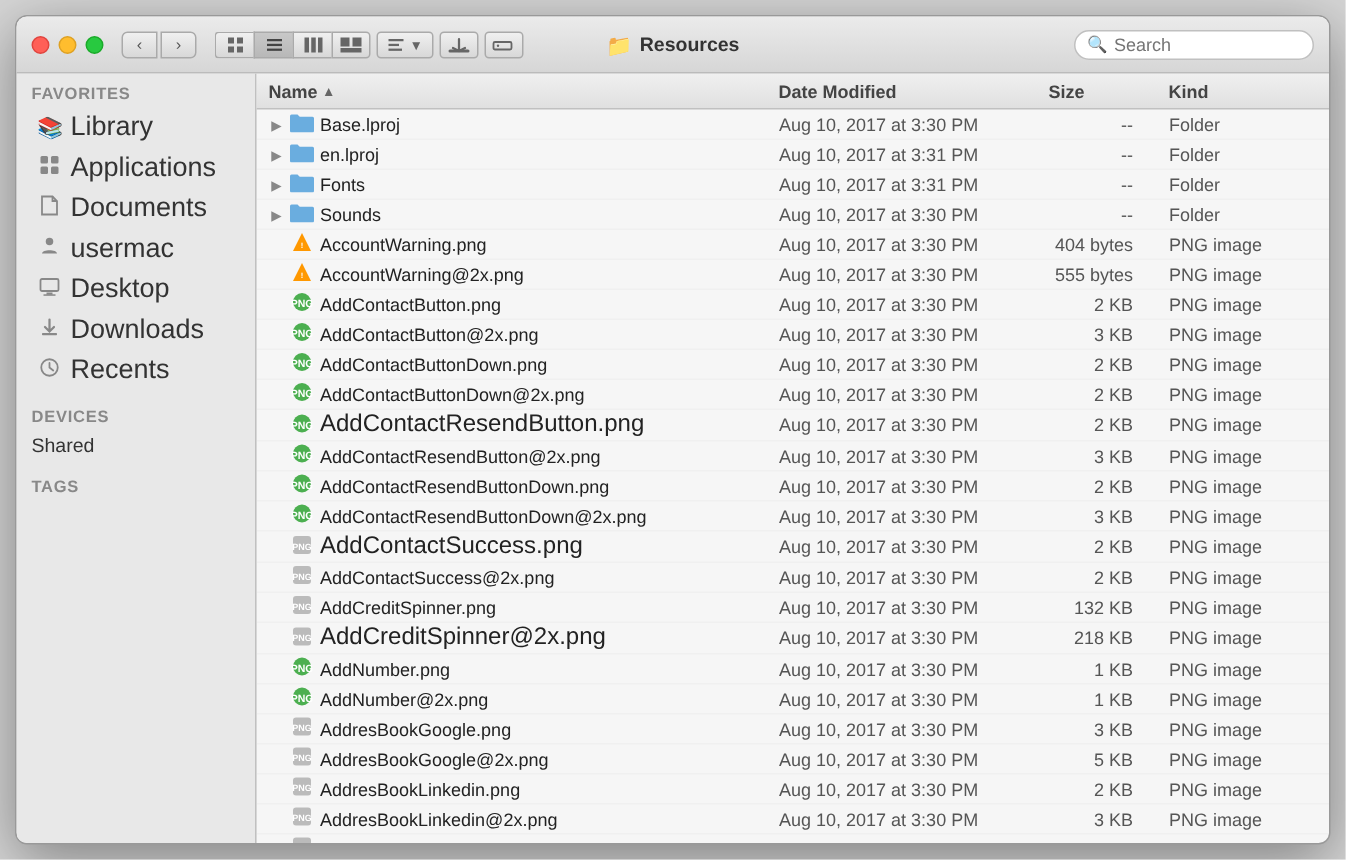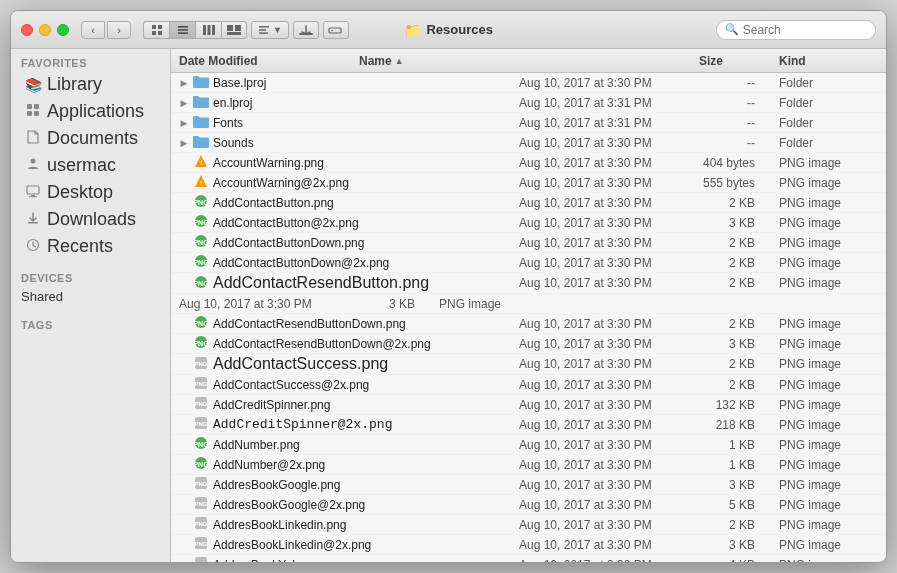--- a/index.html
+++ b/index.html
@@ -383,27 +383,27 @@
 
       <div class="sidebar-section-label" style="margin-top:8px;">Devices</div>
 
       <div class="sidebar-section-label" style="font-size:13px;font-weight:400;color:#333;padding:3px 10px;text-transform:none;letter-spacing:0;">Shared</div>
 
       <div class="sidebar-section-label" style="margin-top:8px;">Tags</div>
     </div>
 
     <div class="file-area">
       <div class="column-headers">
-        <div class="col-header col-date">
-          <span>Date Modified</span>
-        </div>
         <div class="col-header col-name">
           <span>Name</span>
           <span class="sort-arrow">▲</span>
         </div>
+        <div class="col-header col-date">
+          <span>Date Modified</span>
+        </div>
         <div class="col-header col-size">
           <span>Size</span>
         </div>
         <div class="col-header col-kind">
           <span>Kind</span>
         </div>
       </div>
       <div class="file-list" id="file-list">
           <div class="file-row">
     <div class="file-cell file-cell-name">
@@ -538,20 +538,28 @@
                   <circle cx="7" cy="7" r="6" fill="#4caf50"></circle>
                   <text x="7" y="10.5" text-anchor="middle" fill="white" font-size="7" font-weight="bold">PNG</text>
                 </svg></span>
       <span style="font-size:16px;color:#222;">AddContactResendButton.png</span>
     </div>
     <div class="file-cell file-cell-date">Aug 10, 2017 at 3:30 PM</div>
     <div class="file-cell file-cell-size">2 KB</div>
     <div class="file-cell file-cell-kind">PNG image</div>
   </div>
           <div class="file-row">
+    <div class="file-cell file-cell-name">
+      <span class="disclosure-arrow"></span>
+      <span class="file-icon"><svg width="14" height="14" viewBox="0 0 14 14">
+                  <circle cx="7" cy="7" r="6" fill="#4caf50"></circle>
+                  <text x="7" y="10.5" text-anchor="middle" fill="white" font-size="7" font-weight="bold">PNG</text>
+                </svg></span>
+      <span style="font-size:12px;color:#222;">AddContactResendButton@2x.png</span>
+    </div>
     <div class="file-cell file-cell-date">Aug 10, 2017 at 3:30 PM</div>
     <div class="file-cell file-cell-size">3 KB</div>
     <div class="file-cell file-cell-kind">PNG image</div>
   </div>
           <div class="file-row">
     <div class="file-cell file-cell-name">
       <span class="disclosure-arrow"></span>
       <span class="file-icon"><svg width="14" height="14" viewBox="0 0 14 14">
                   <circle cx="7" cy="7" r="6" fill="#4caf50"></circle>
                   <text x="7" y="10.5" text-anchor="middle" fill="white" font-size="7" font-weight="bold">PNG</text>
@@ -614,21 +622,21 @@
     <div class="file-cell file-cell-size">132 KB</div>
     <div class="file-cell file-cell-kind">PNG image</div>
   </div>
           <div class="file-row">
     <div class="file-cell file-cell-name">
       <span class="disclosure-arrow"></span>
       <span class="file-icon"><svg width="14" height="14" viewBox="0 0 14 14">
                   <rect x="1" y="1" width="12" height="12" rx="2" fill="#bbb"></rect>
                   <text x="7" y="10" text-anchor="middle" fill="white" font-size="6" font-weight="bold">PNG</text>
                 </svg></span>
-      <span style="font-size:13px;color:#222;font-family:Liberation Mono, monospace;">AddCreditSpinner@2x.png</span>
+      <span style="font-size:16px;color:#222;">AddCreditSpinner@2x.png</span>
     </div>
     <div class="file-cell file-cell-date">Aug 10, 2017 at 3:30 PM</div>
     <div class="file-cell file-cell-size">218 KB</div>
     <div class="file-cell file-cell-kind">PNG image</div>
   </div>
           <div class="file-row">
     <div class="file-cell file-cell-name">
       <span class="disclosure-arrow"></span>
       <span class="file-icon"><svg width="14" height="14" viewBox="0 0 14 14">
                   <circle cx="7" cy="7" r="6" fill="#4caf50"></circle>

